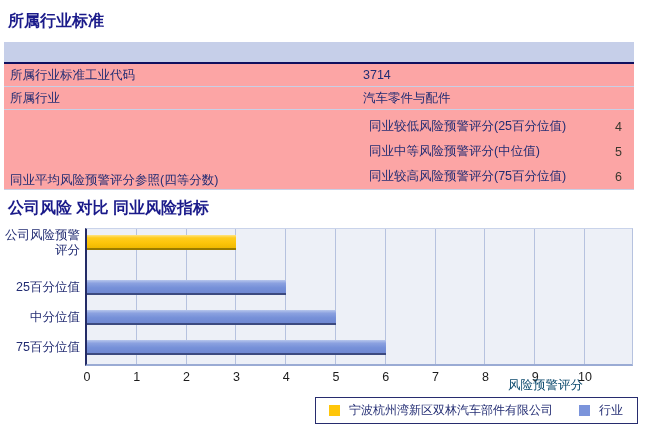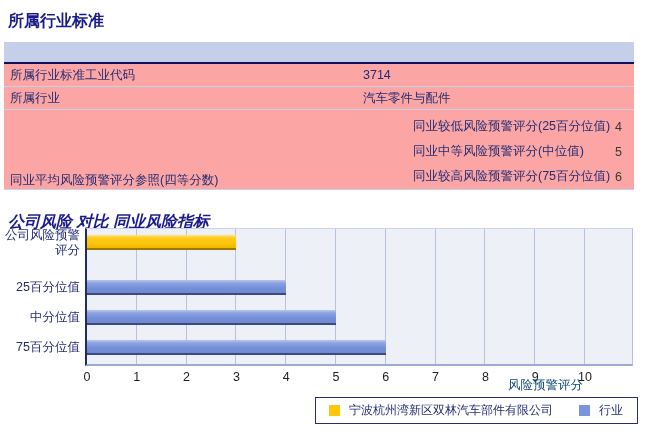--- a/index.html
+++ b/index.html
@@ -2,33 +2,33 @@
 <html><head>
 <meta charset="utf-8">
 <style>
   * { margin:0; padding:0; box-sizing:border-box; }
   html,body { background:#ffffff; }
   body { font-family:"Liberation Sans", sans-serif; }
   .page { position:relative; width:671px; height:439px; background:#ffffff; overflow:hidden; }
 
   .sec-title { position:absolute; left:8px; font-size:16px; font-weight:bold; color:#1A1A8A; white-space:nowrap; }
   .sec-title.t1 { top:11px; }
-  .sec-title.t2 { top:212px;font-style:italic; }
+  .sec-title.t2 { top:198px; }
 
   
   .info-table { position:absolute; left:4px; top:42px; width:630px; font-size:12.5px; color:#232D73; }
   .band { height:20px; background:#C6CFE9; }
   .navy-line { height:2px; background:#0F0F5E; }
   .trow { display:flex; align-items:center; height:23px; background:#fca5a5; border-bottom:1px solid #C8D0E6; }
   .tlabel { width:359px; padding-left:6px; }
   .tvalue { flex:1; }
   .trow.group { height:80px; align-items:flex-end; }
   .group-label { padding-top:6px; }
   .subrows { flex:1; padding-top:4px; }
-  .subrow { display:flex; align-items:center; height:25px;margin-left:44px; }
+  .subrow { display:flex; align-items:center; height:25px; }
   .sublabel { padding-left:6px; }
   .subvalue { margin-left:auto; padding-right:12px; color:#3B382F; }
 
   
   .chart { position:absolute; left:0; top:220px; width:671px; height:219px; }
   .plot { position:absolute; left:85px; top:8px; width:548px; height:138px; background:#EDF0F7;
           border-left:2px solid #232B66; border-bottom:2px solid #9AABD4;
           border-top:1px solid #C9D3EA; border-right:1px solid #B6C2DF; }
   .gridline { position:absolute; top:0; width:1px; height:100%; background:#B6C2DF; }
   .bar { position:absolute; left:0; height:15px; }

